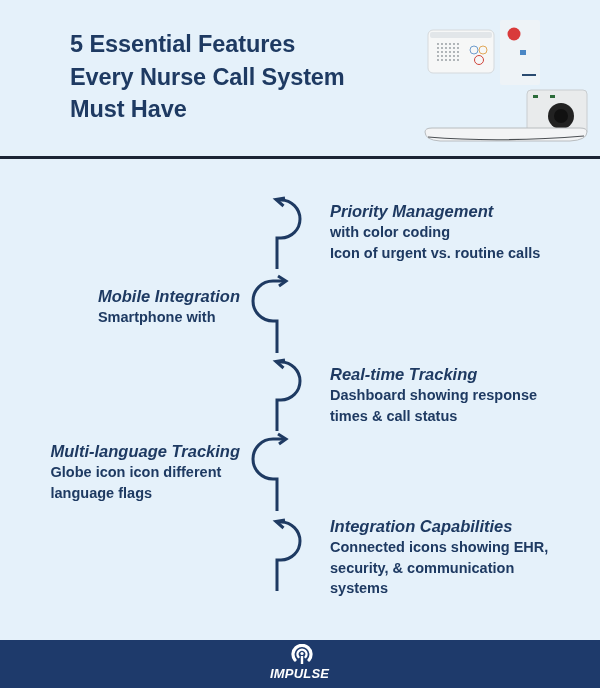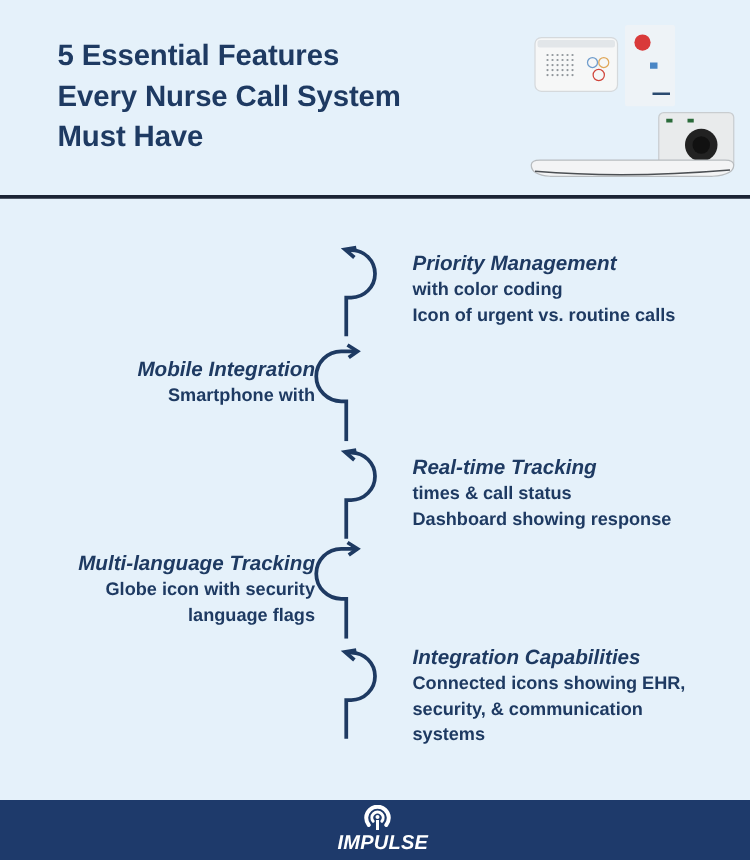--- a/index.html
+++ b/index.html
@@ -9,41 +9,41 @@
       font-family: "Liberation Sans", "DejaVu Sans", sans-serif;
       color: #1e3a62;
       position: relative;
     }
     .header { position: absolute; left: 0; top: 0; width: 600px; height: 156px; }
     .title {
       position: absolute; left: 46px; top: 28px;
       font-size: 23.5px; font-weight: bold; line-height: 32.5px;
       letter-spacing: -0.1px; color: #1e3a62; margin: 0;
     }
-    .title span { display: block; }
+    .title span { display: block; margin-left: 24px; }
     .divider {
       position: absolute; left: 0; top: 156px; width: 600px; height: 3px;
       background: #1b2434;
     }
     .devices { position: absolute; left: 420px; top: 10px; width: 170px; height: 135px; }
     .timeline { position: absolute; left: 0; top: 160px; width: 600px; height: 480px; }
     .arrow { position: absolute; left: 248px; }
     .item { position: absolute; }
     .item .h { font-size: 16.5px; font-weight: bold; line-height: 22px; color: #1e3a62; font-style: italic; }
     .item .d { font-size: 14.5px; font-weight: bold; line-height: 20.5px; color: #1e3a62; }
     .item.right { left: 330px; text-align: left; }
-    .item.left { right: 348px; text-align: right; }
+    .item.left { right: 360px; }
     .footer {
       position: absolute; left: 0; top: 640px; width: 600px; height: 48px;
       background: #1e3a6b;
     }
     .logo { position: absolute; left: 270px; top: 0; width: 64px; height: 48px; }
     .logo-text {
-      position: absolute; left: 0; top: 26px; width: 64px; text-align: center;
-      font-size: 16px; font-weight: bold; font-style: italic; color: #ffffff;
+      position: absolute; left: 0; top: 26px; width: 64px; text-align: left;
+      font-size: 13px; font-weight: bold; font-style: italic; color: #ffffff;
       letter-spacing: 0.2px;
     }
   </style>
 </head>
 <body>
 
 <div class="header">
   <h1 class="title">
     <span>5 Essential Features</span>
     <span>Every Nurse Call System</span>
@@ -141,27 +141,27 @@
     <div class="d">Icon of urgent vs. routine calls</div>
   </div>
 
   <div class="item left" style="top:125px">
     <div class="h">Mobile Integration</div>
     <div class="d">Smartphone with</div>
   </div>
 
   <div class="item right" style="top:203px">
     <div class="h">Real-time Tracking</div>
+    <div class="d">Dashboard showing response</div>
     <div class="d">times &amp; call status</div>
-    <div class="d">Dashboard showing response</div>
   </div>
 
   <div class="item left" style="top:280px">
     <div class="h">Multi-language Tracking</div>
-    <div class="d">Globe icon with security</div>
+    <div class="d">Globe icon icon different</div>
     <div class="d">language flags</div>
   </div>
 
   <div class="item right" style="top:355px">
     <div class="h">Integration Capabilities</div>
     <div class="d">Connected icons showing EHR,</div>
     <div class="d">security, &amp; communication</div>
     <div class="d">systems</div>
   </div>
 </div>

